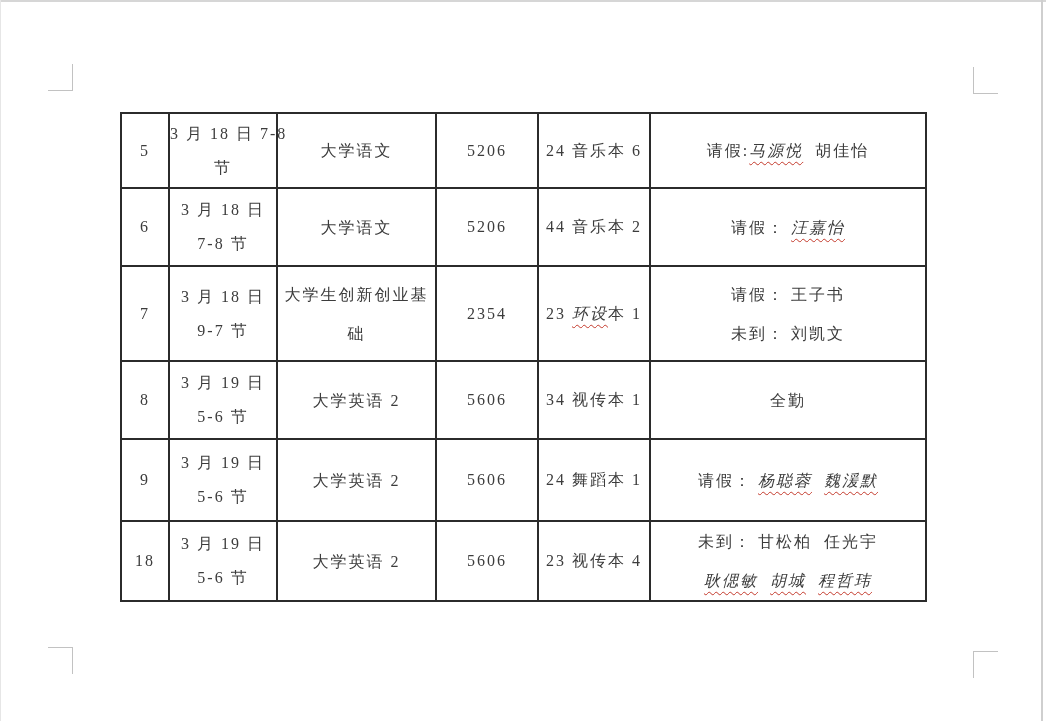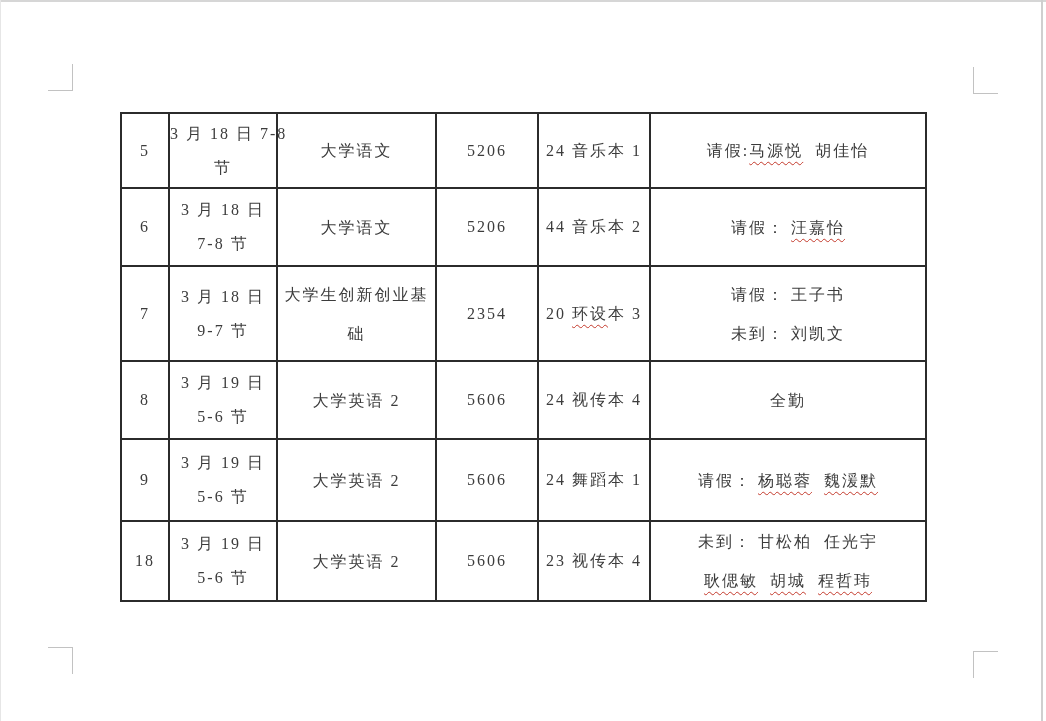--- a/index.html
+++ b/index.html
@@ -34,20 +34,21 @@
   }
   .c1{width:48px}.c2{width:108px}.c3{width:159px}.c4{width:102px}.c5{width:112px}.c6{width:276px}
   .line{white-space:pre;line-height:34px;}
   td.lh-lg .line{line-height:39px;}
   .squiggle{
     text-decoration:underline;
     text-decoration-style:wavy;
     text-decoration-color:var(--squiggle);
     text-decoration-thickness:1px;
     text-underline-offset:5px;
+    font-style:italic;
   }
 </style>
 </head>
 <body>
 
 <div class="screen">
   <div class="edge-top"></div>
   <div class="edge-left"></div>
   <div class="edge-right"></div>
 
@@ -75,21 +76,21 @@
               <div class="line"><span>3 月 18 日 7-8</span></div>
               <div class="line"><span>节</span></div>
             </td>
             <td class="lh-lg">
               <div class="line"><span>大学语文</span></div>
             </td>
             <td>
               <div class="line"><span>5206</span></div>
             </td>
             <td>
-              <div class="line"><span>24 音乐本 1</span></div>
+              <div class="line"><span>24 音乐本 6</span></div>
             </td>
             <td class="lh-lg">
               <div class="line"><span>请假:</span><span class="squiggle">马源悦</span><span>  胡佳怡</span></div>
             </td>
           </tr>
           <tr style="height: 78px;">
             <td>
               <div class="line"><span>6</span></div>
             </td>
             <td>
@@ -118,21 +119,21 @@
               <div class="line"><span>9-7 节</span></div>
             </td>
             <td class="lh-lg">
               <div class="line"><span>大学生创新创业基</span></div>
               <div class="line"><span>础</span></div>
             </td>
             <td>
               <div class="line"><span>2354</span></div>
             </td>
             <td>
-              <div class="line"><span>20 </span><span class="squiggle">环设</span><span>本 3</span></div>
+              <div class="line"><span>23 </span><span class="squiggle">环设</span><span>本 1</span></div>
             </td>
             <td class="lh-lg">
               <div class="line"><span>请假： 王子书</span></div>
               <div class="line"><span>未到： 刘凯文</span></div>
             </td>
           </tr>
           <tr style="height: 78px;">
             <td>
               <div class="line"><span>8</span></div>
             </td>
@@ -140,21 +141,21 @@
               <div class="line"><span>3 月 19 日</span></div>
               <div class="line"><span>5-6 节</span></div>
             </td>
             <td class="lh-lg">
               <div class="line"><span>大学英语 2</span></div>
             </td>
             <td>
               <div class="line"><span>5606</span></div>
             </td>
             <td>
-              <div class="line"><span>24 视传本 4</span></div>
+              <div class="line"><span>34 视传本 1</span></div>
             </td>
             <td class="lh-lg">
               <div class="line"><span>全勤</span></div>
             </td>
           </tr>
           <tr style="height: 82px;">
             <td>
               <div class="line"><span>9</span></div>
             </td>
             <td>

